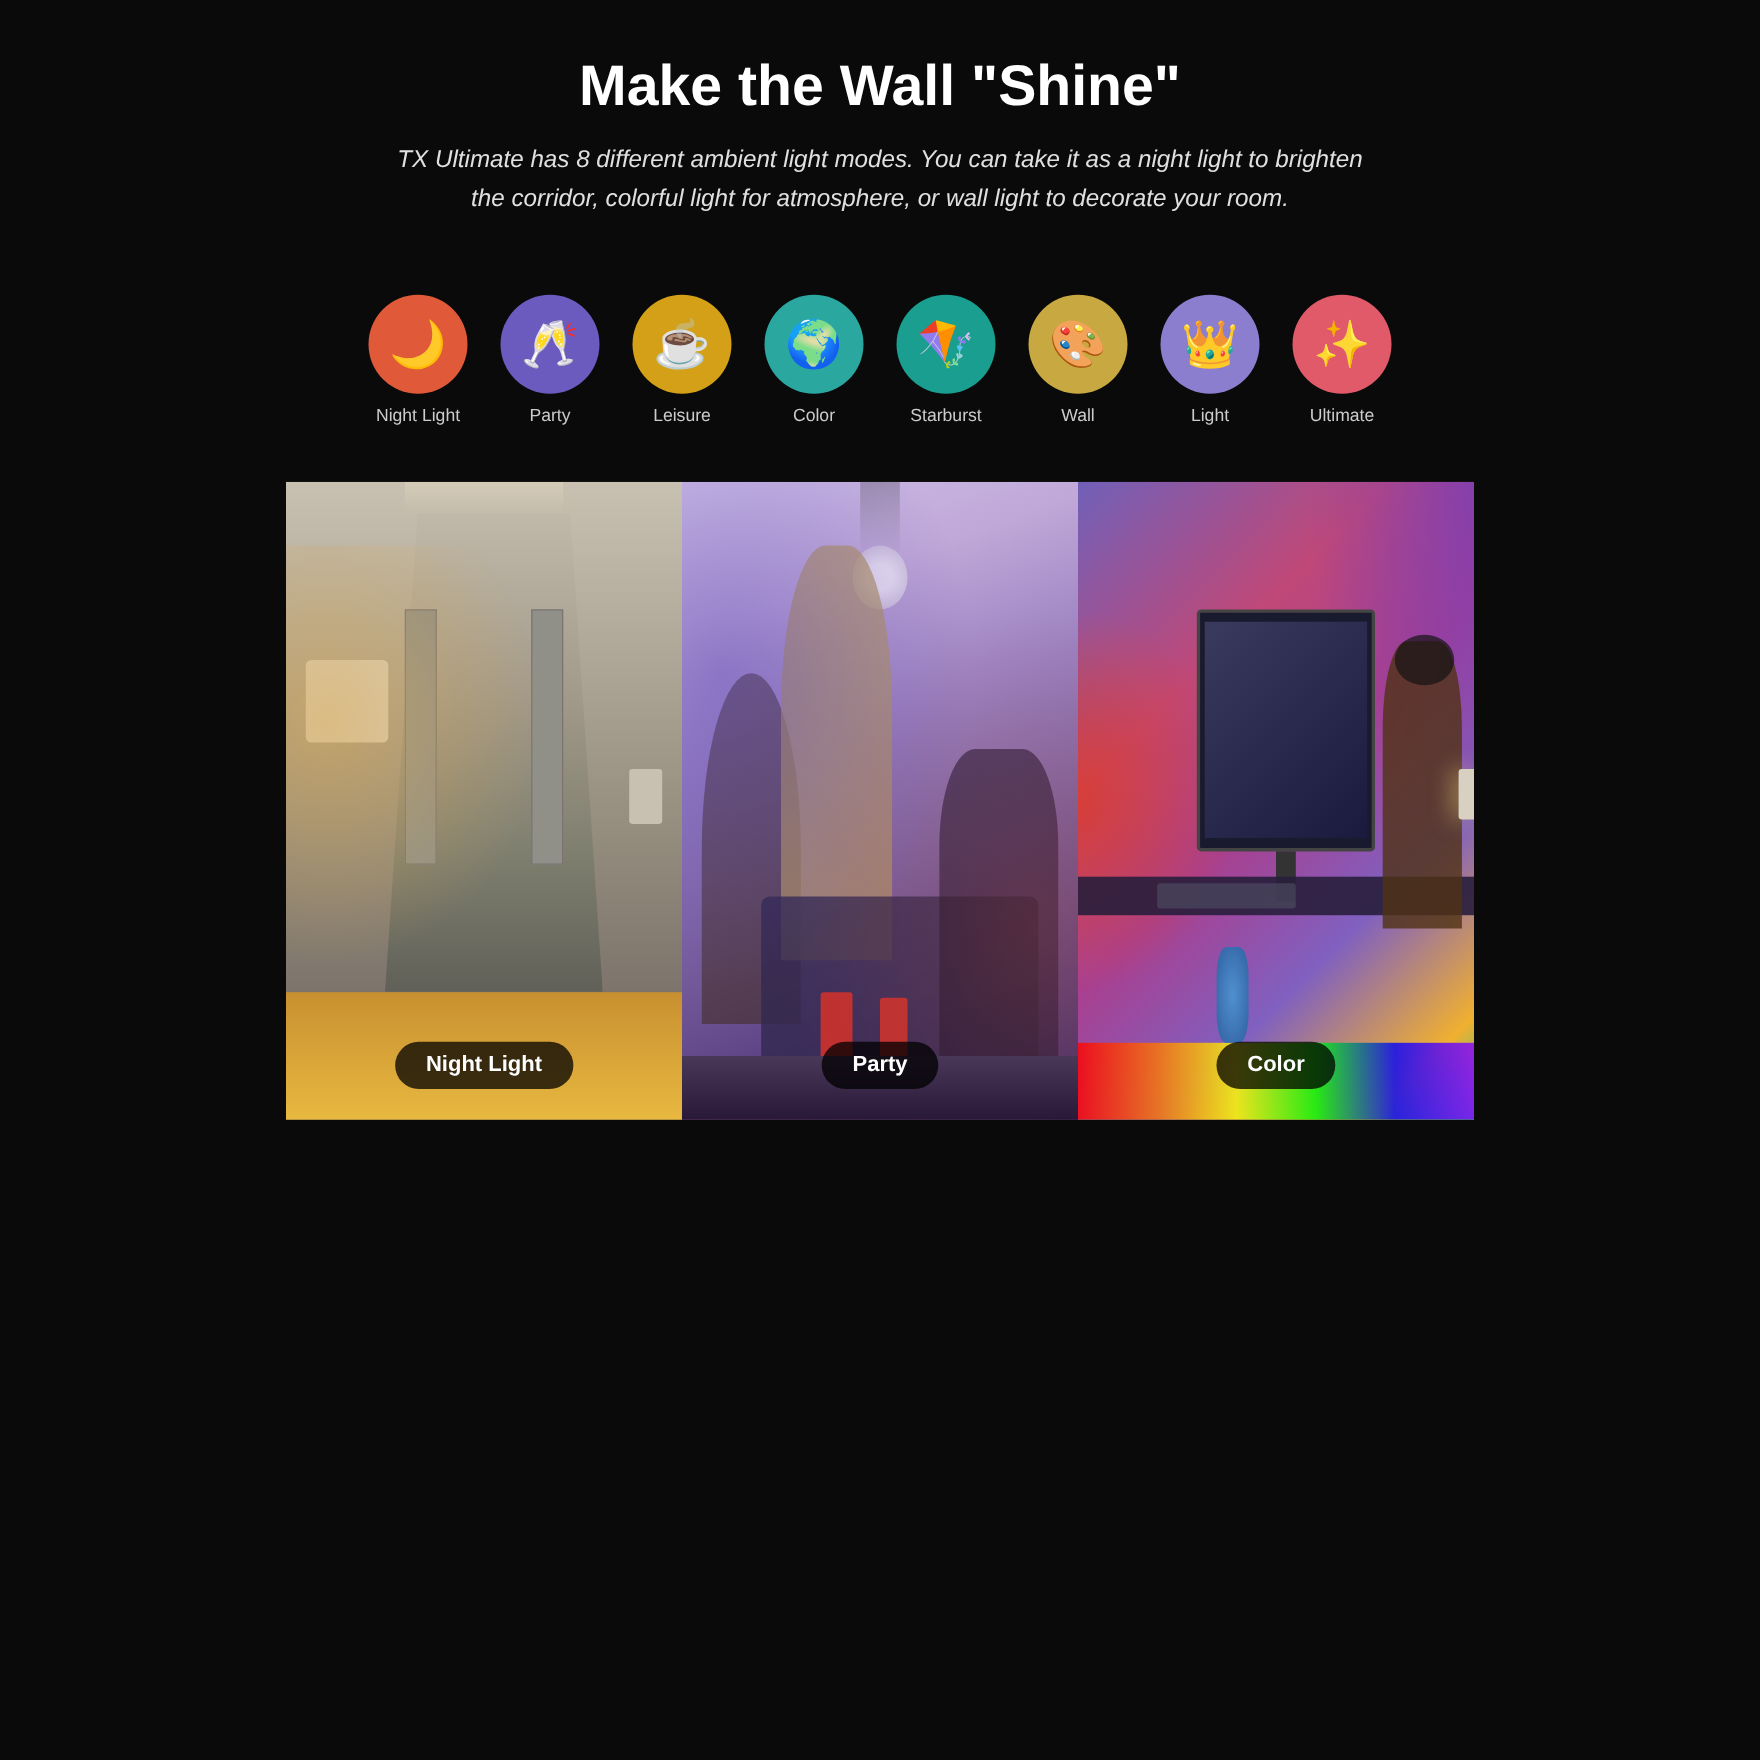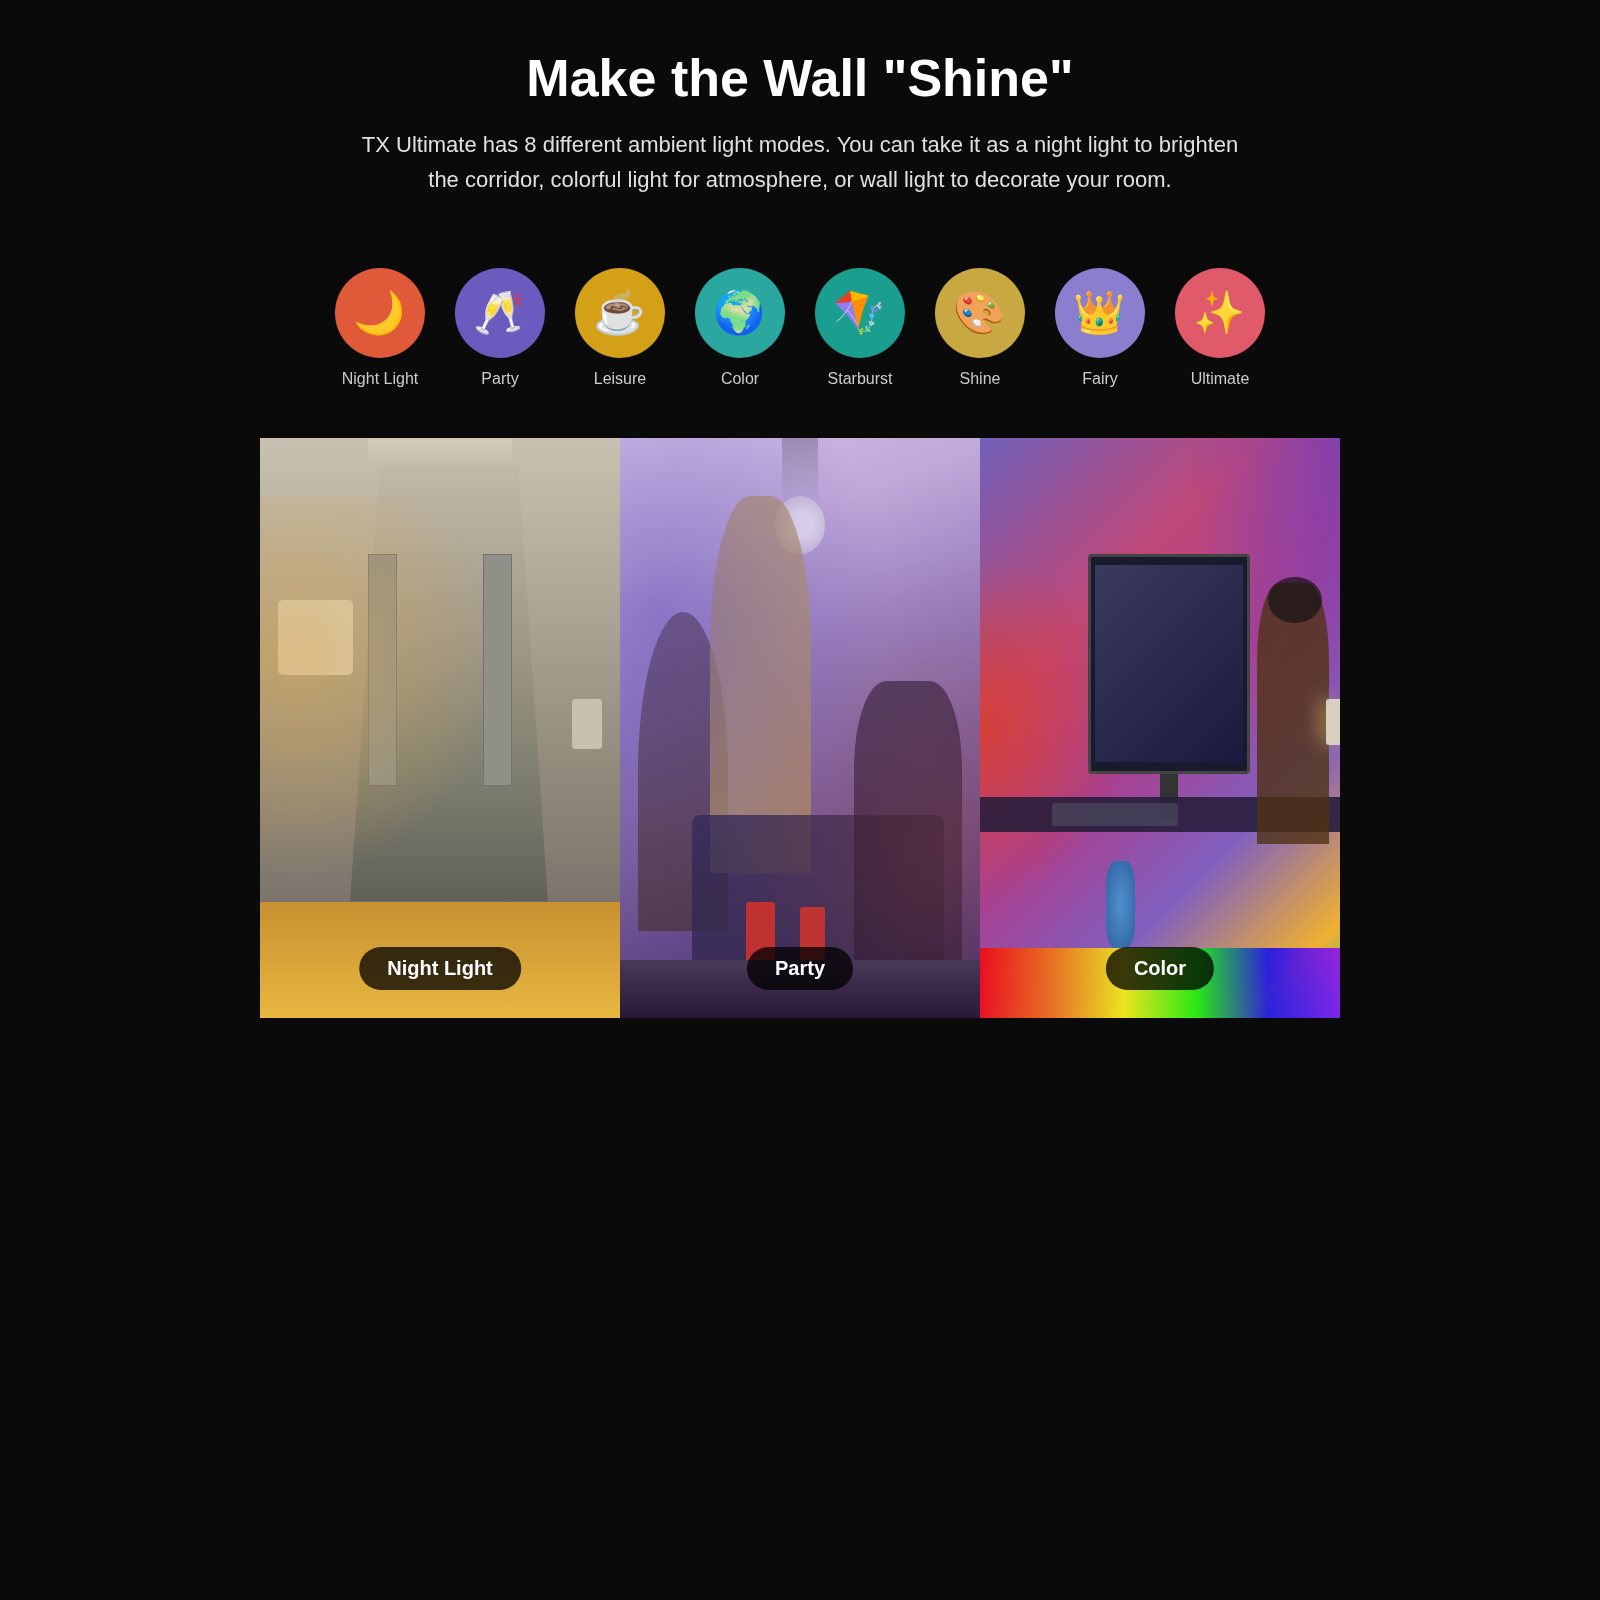--- a/index.html
+++ b/index.html
@@ -24,20 +24,21 @@
       margin-bottom: 20px;
       line-height: 1.1;
     }
 
     .subtitle {
       font-size: 22px;
       color: #e0e0e0;
       line-height: 1.6;
       max-width: 880px;
       margin: 0 auto;
+      font-style: italic;
     }
 
     .modes-section {
       display: flex;
       justify-content: center;
       align-items: center;
       gap: 20px;
       padding: 40px 30px 50px;
       flex-wrap: nowrap;
     }
@@ -160,25 +161,25 @@
     <div class="mode-item">
       <div class="mode-icon icon-color">🌍</div>
       <div class="mode-label">Color</div>
     </div>
     <div class="mode-item">
       <div class="mode-icon icon-childhood">🪁</div>
       <div class="mode-label">Starburst</div>
     </div>
     <div class="mode-item">
       <div class="mode-icon icon-wiper">🎨</div>
-      <div class="mode-label">Shine</div>
+      <div class="mode-label">Wall</div>
     </div>
     <div class="mode-item">
       <div class="mode-icon icon-fairy">👑</div>
-      <div class="mode-label">Fairy</div>
+      <div class="mode-label">Light</div>
     </div>
     <div class="mode-item">
       <div class="mode-icon icon-starburst">✨</div>
       <div class="mode-label">Ultimate</div>
     </div>
   </div>
 
 <div class="photos-section">
 
   <div class="photo-panel">

